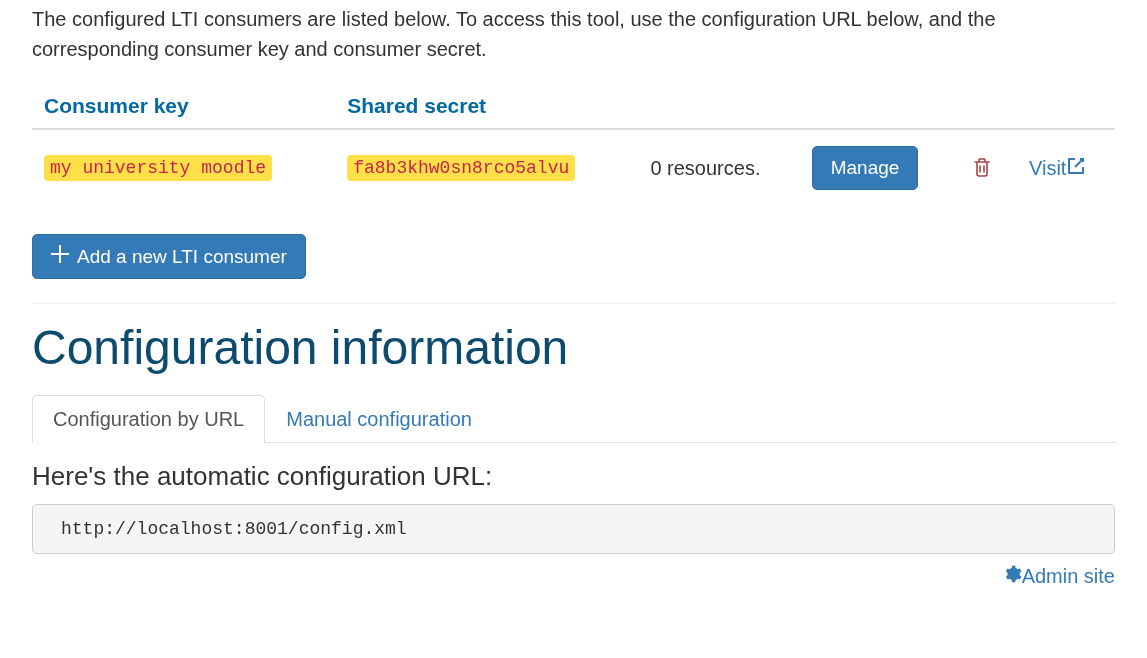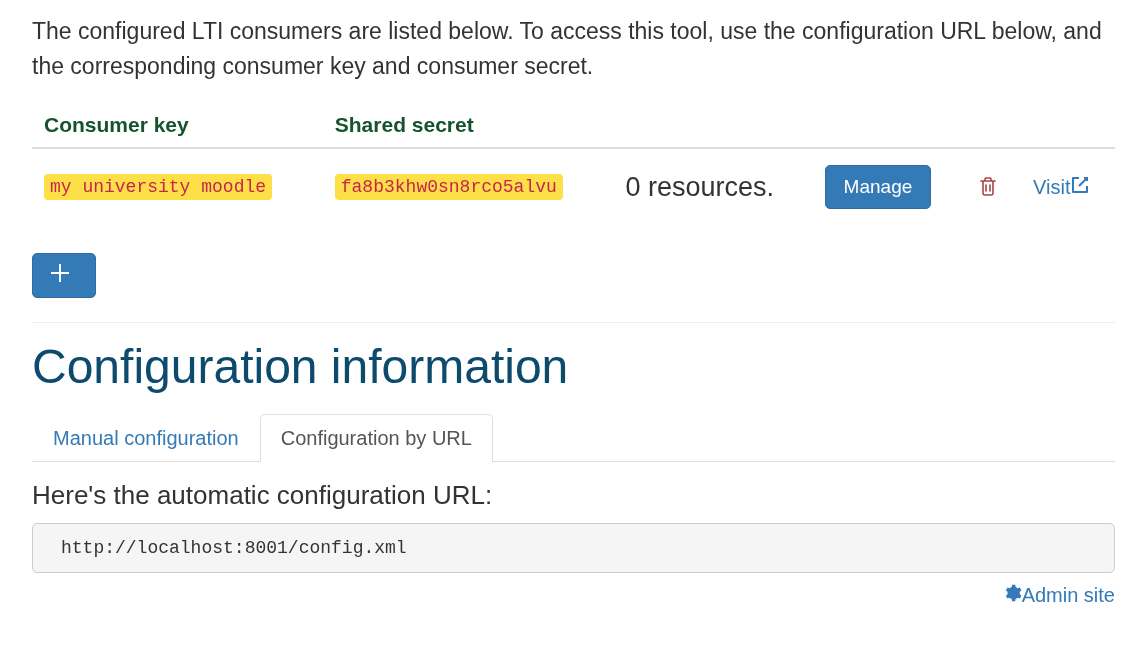--- a/index.html
+++ b/index.html
@@ -4,55 +4,55 @@
 <style>
   * { box-sizing: border-box; }
   body {
     margin: 0;
     padding: 0 32px;
     font-family: -apple-system, BlinkMacSystemFont, "Segoe UI", Helvetica, Arial, sans-serif;
     color: #333;
     background: #fff;
   }
   .intro {
-    font-size: 23px;
+    font-size: 20px;
     line-height: 1.5;
     color: #333;
-    margin: 14px 0 20px 0;
+    margin: 4px 0 20px 0;
   }
   table {
     width: 100%;
     border-collapse: collapse;
     margin-bottom: 28px;
   }
   th {
     text-align: left;
     font-size: 21px;
     font-weight: 700;
     padding: 10px 12px;
     border-bottom: 2px solid #ddd;
-    color: #14532d;
+    color: #0369a1;
   }
   td {
     padding: 16px 12px;
     border-top: 1px solid #ddd;
     vertical-align: middle;
   }
   tr:first-child td { border-top: none; }
   
   code.pill {
     background: #fde047;
     color: #c7254e;
     padding: 3px 6px;
     border-radius: 4px;
     font-family: Menlo, Consolas, "Courier New", monospace;
     font-size: 18px;
   }
   .resources {
-    font-size: 27px;
+    font-size: 20px;
     color: #333;
   }
   .btn {
     display: inline-flex;
     align-items: center;
     background: #337ab7;
     color: #fff;
     border: 1px solid #2e6da4;
     border-radius: 5px;
     padding: 10px 18px;
@@ -191,29 +191,30 @@
     </tr>
   </tbody>
 </table>
 
 <button class="btn">
   <span class="plus icon-svg">
     <svg width="18" height="18" viewBox="0 0 18 18">
         <path d="M8 0h2v18H8z M0 8h18v2H0z" fill="#fff"></path>
       </svg>
   </span>
+  <span>Add a new LTI consumer</span>
 </button>
 
 <hr class="sep">
 
 <h1 class="section">Configuration information</h1>
 
 <div class="tabs">
+  <div class="tab active">Configuration by URL</div>
   <div class="tab">Manual configuration</div>
-  <div class="tab active">Configuration by URL</div>
 </div>
 
 <p class="config-desc">Here's the automatic configuration URL:</p>
 
 <pre class="url-box">http://localhost:8001/config.xml</pre>
 
 <div class="admin-link-row">
   <a class="admin-link">
     <span class="icon-svg">
       <svg width="20" height="20" viewBox="0 0 24 24" fill="#337ab7">

